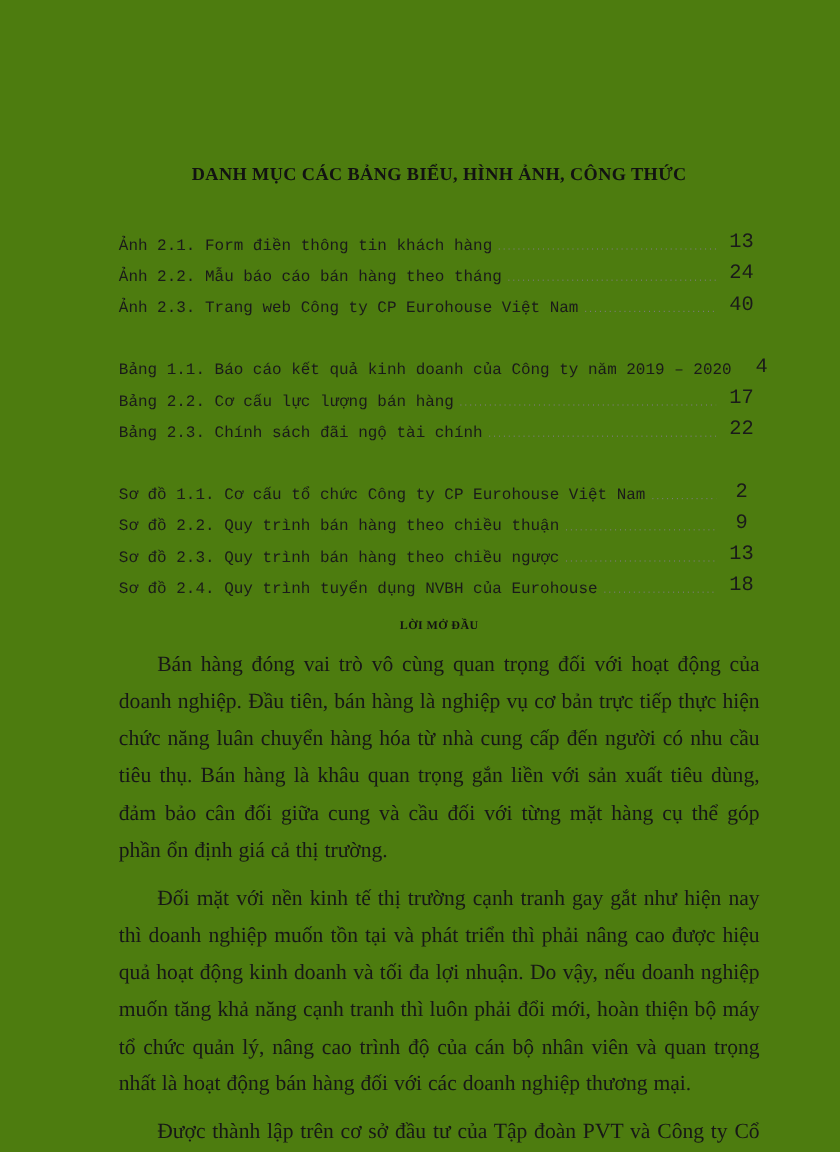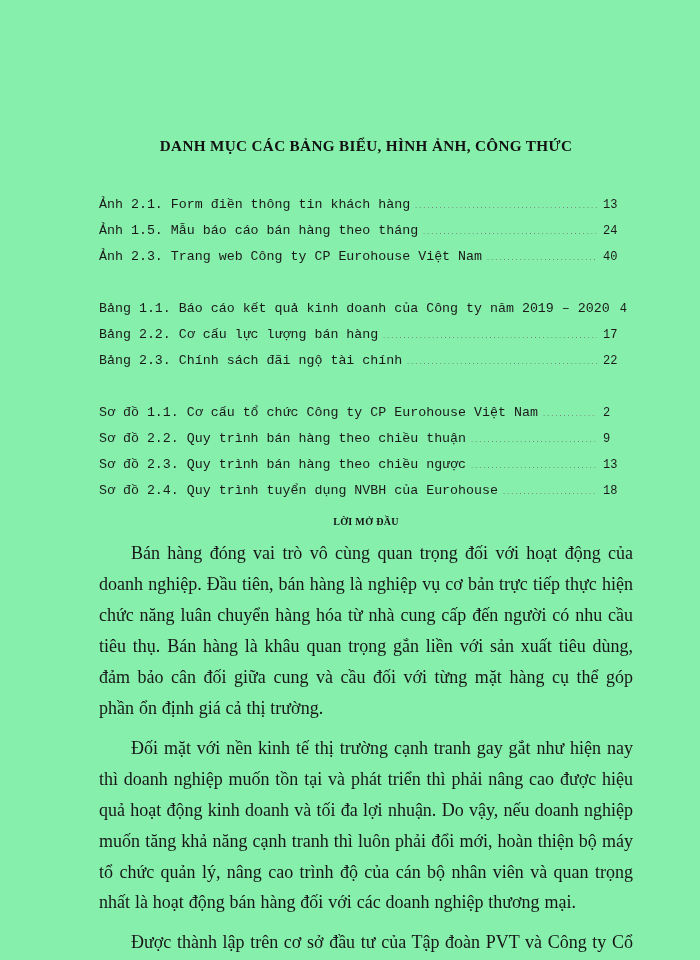--- a/index.html
+++ b/index.html
@@ -15,21 +15,21 @@
     color: #1a1a1a;
     position: relative;
     overflow: hidden;
   }
   .page {
     position: absolute;
     left: 0;
     top: 0;
     width: 700px;
     height: 960px;
-    background: #86efac;
+    background: #4d7c0f;
   }
   .content {
     position: absolute;
     left: 99px;
     top: 0;
     width: 534px;
   }
 
   
   .doc-title {
@@ -93,23 +93,23 @@
     bottom: 3px;
     height: 1px;
     background-image: radial-gradient(circle, #7b7b7b 0.5px, transparent 0.6px);
     background-size: 4.1px 1px;
     background-repeat: repeat-x;
   }
 
   .toc-page {
     flex: 0 0 auto;
     width: 30px;
-    text-align: left;
+    text-align: center;
     padding-left: 6px;
-    font-size: 12px;
+    font-size: 17px;
   }
 
   
   .body-para {
     font-size: 18px;
     line-height: 1.72;
     text-align: justify;
     text-justify: inter-word;
     text-indent: 32px;
     margin: 0;
@@ -129,21 +129,21 @@
 
     <h1 class="doc-title">DANH MỤC CÁC BẢNG BIỂU, HÌNH ẢNH, CÔNG THỨC</h1>
 
     <div class="toc-group first">
       <div class="toc-entry">
         <span class="toc-label">Ảnh  2.1. Form điền thông tin khách  hàng</span>
         <span class="toc-leader"></span>
         <span class="toc-page">13</span>
       </div>
       <div class="toc-entry">
-        <span class="toc-label">Ảnh 1.5. Mẫu báo cáo bán hàng theo tháng</span>
+        <span class="toc-label">Ảnh 2.2. Mẫu báo cáo bán hàng theo tháng</span>
         <span class="toc-leader"></span>
         <span class="toc-page">24</span>
       </div>
       <div class="toc-entry">
         <span class="toc-label">Ảnh 2.3. Trang  web Công ty CP Eurohouse  Việt Nam</span>
         <span class="toc-leader"></span>
         <span class="toc-page">40</span>
       </div>
     </div>
 

